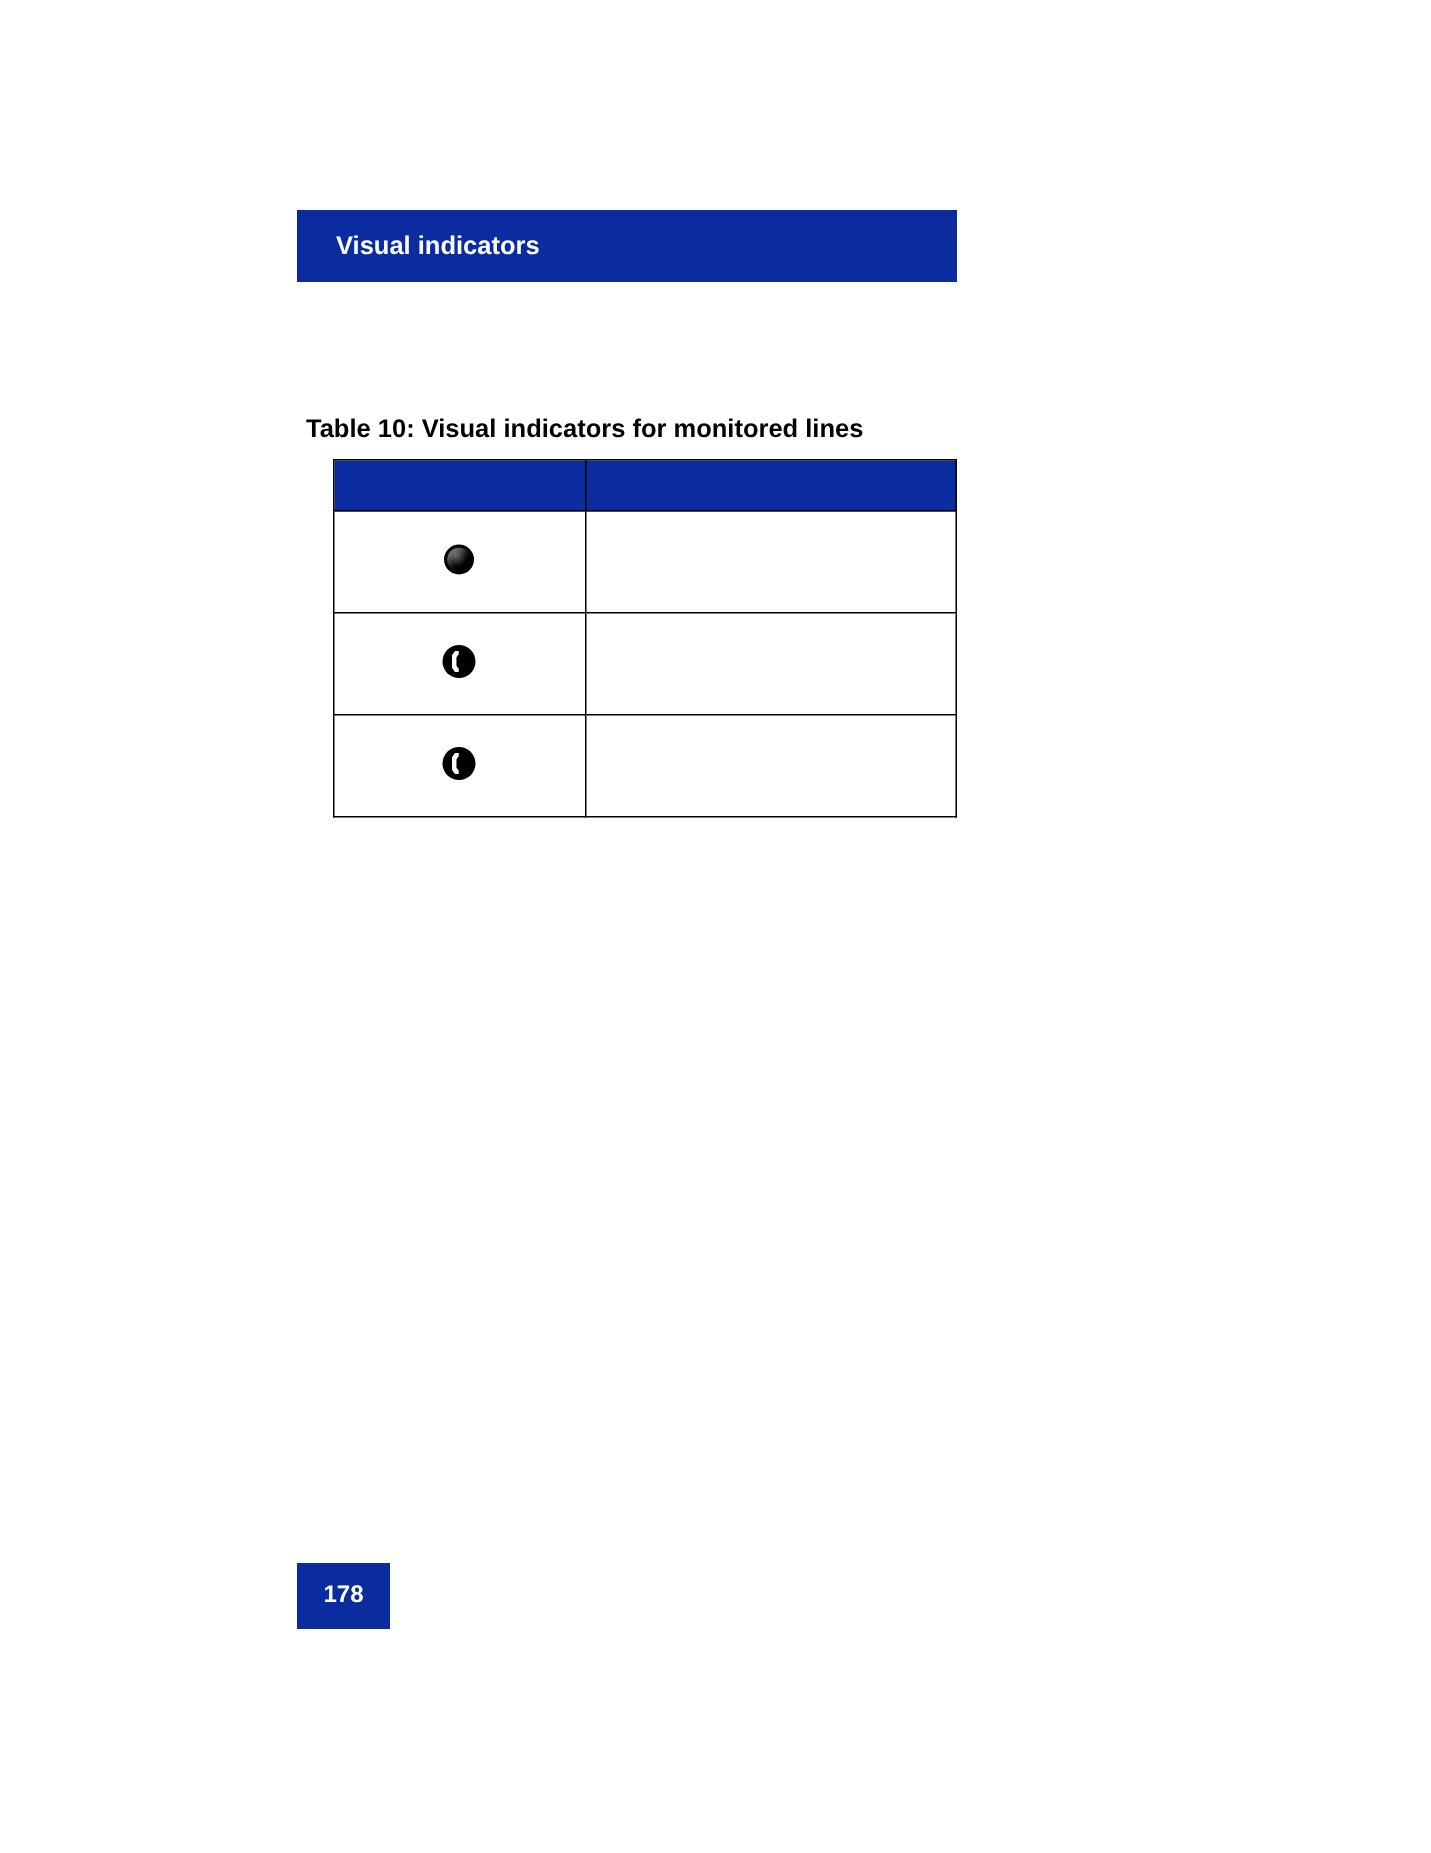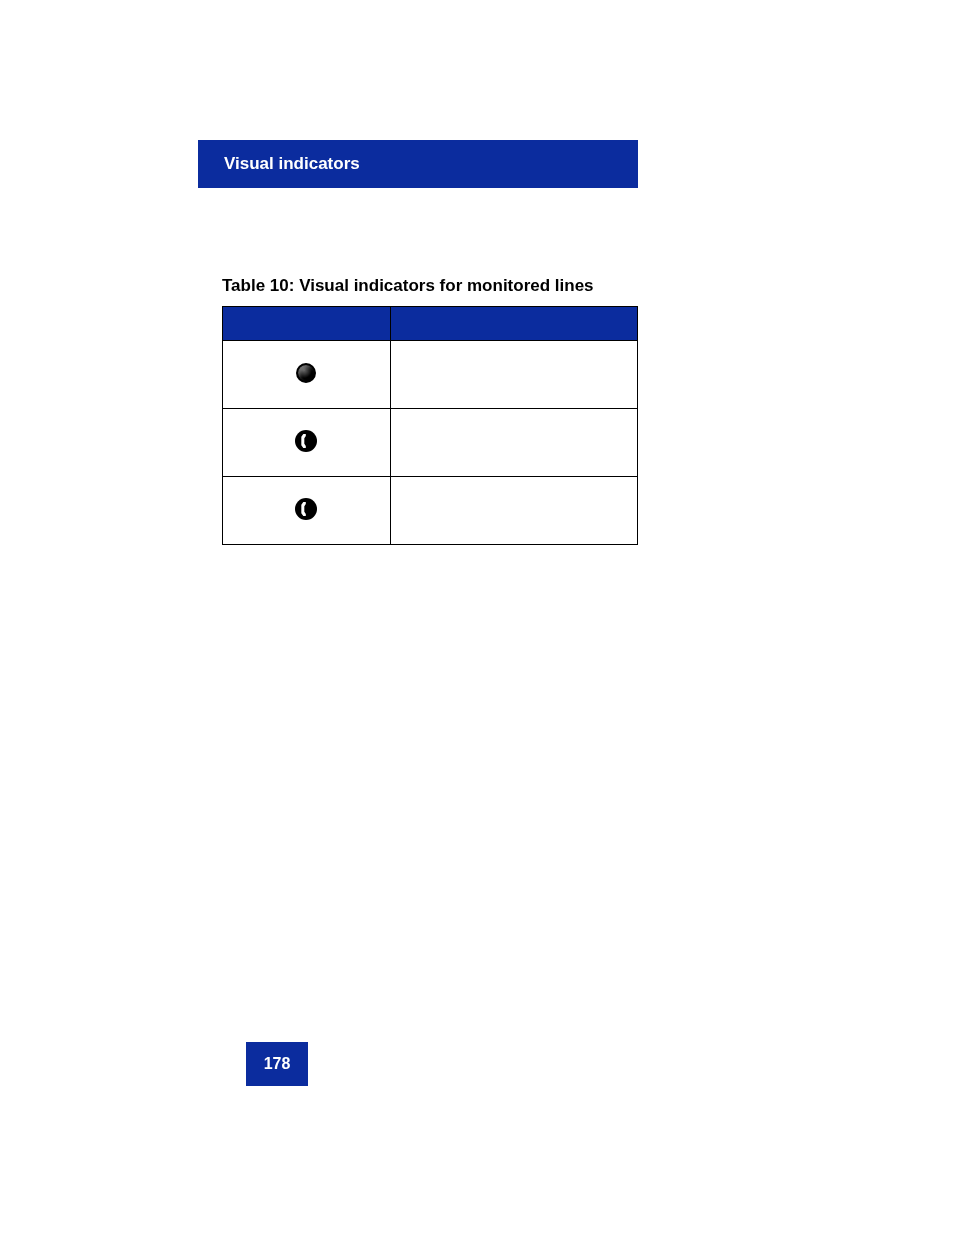--- a/index.html
+++ b/index.html
@@ -22,21 +22,21 @@
       padding-left: 26px;
     }
     .top-bar-title {
       color: #fff;
       font-size: 17px;
       font-weight: bold;
     }
     .table-caption {
       position: absolute;
       top: 276px;
-      left: 222px;
+      left: 204px;
       font-size: 17px;
       font-weight: bold;
       color: #000;
     }
     .table {
       position: absolute;
       top: 306px;
       left: 222px;
       width: 416px;
       border-collapse: collapse;
@@ -92,21 +92,20 @@
       top: 1042px;
       width: 62px;
       height: 44px;
       background: #0b2c9e;
       color: #fff;
       display: flex;
       align-items: center;
       justify-content: center;
       font-size: 16px;
       font-weight: bold;
-      margin-left: 48px;
     }
   </style>
 </head>
 <body>
 
 <div class="top-bar">
   <span class="top-bar-title">Visual indicators</span>
 </div>
 
 <div class="table-caption">Table 10: Visual indicators for monitored lines</div>

